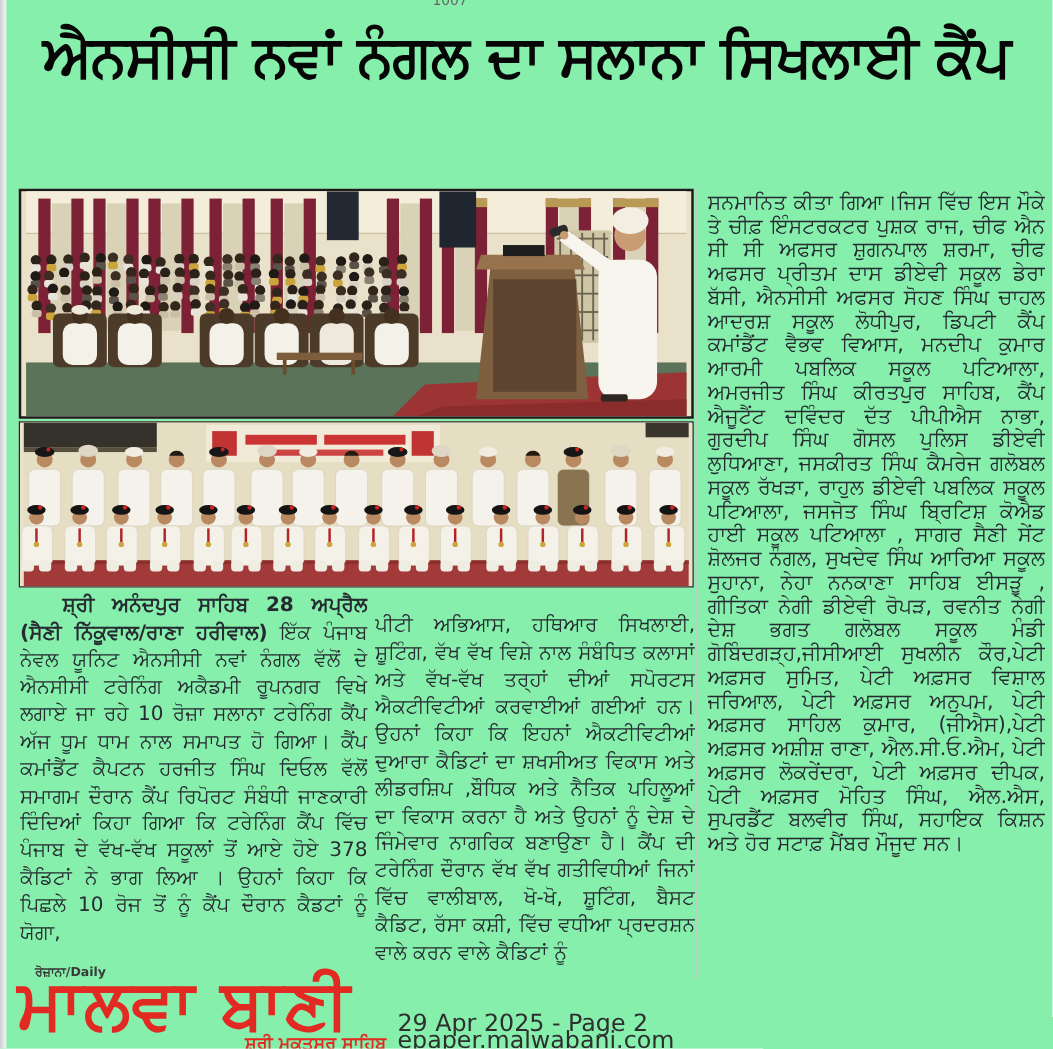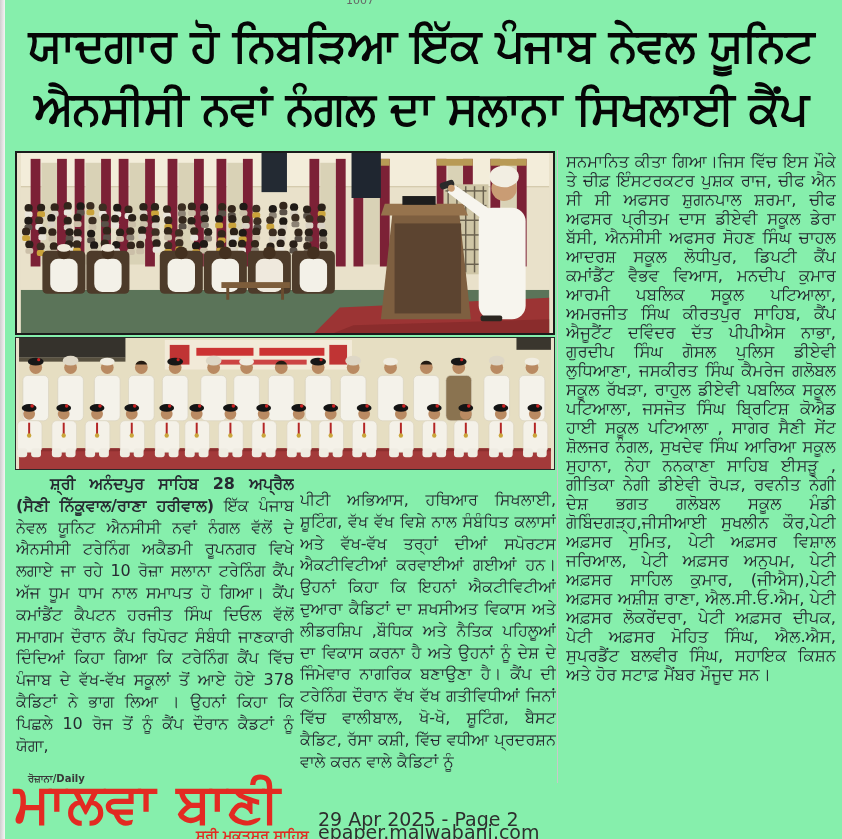--- a/index.html
+++ b/index.html
@@ -37,21 +37,20 @@
 
 <div id="page">
 
   <div id="scan-edge" class="abs"></div>
 
   <div id="top-artifact" class="abs">
     <span>1007</span>
   </div>
 
   <div id="headline" class="abs">
-    <div>ਯਾਦਗਾਰ ਹੋ ਨਿਬੜਿਆ ਇੱਕ ਪੰਜਾਬ ਨੇਵਲ ਯੂਨਿਟ</div>
     <div>ਐਨਸੀਸੀ ਨਵਾਂ ਨੰਗਲ ਦਾ ਸਲਾਨਾ ਸਿਖਲਾਈ ਕੈਂਪ</div>
   </div>
 
   <div id="photo-top" class="abs photo">
     <svg id="scene-top" width="536" height="180" viewBox="0 0 540 184">
         <rect x="0" y="0" width="540" height="184" fill="#e9e1ca"></rect>
         <rect x="0" y="0" width="540" height="34" fill="#f3edda"></rect>
         <rect x="0" y="34" width="540" height="1" fill="#cdc3a4"></rect>
         <rect x="21" y="10" width="16" height="104" fill="#d9d2b6"></rect>
         <rect x="10" y="6" width="10" height="110" fill="#7c2136"></rect>

